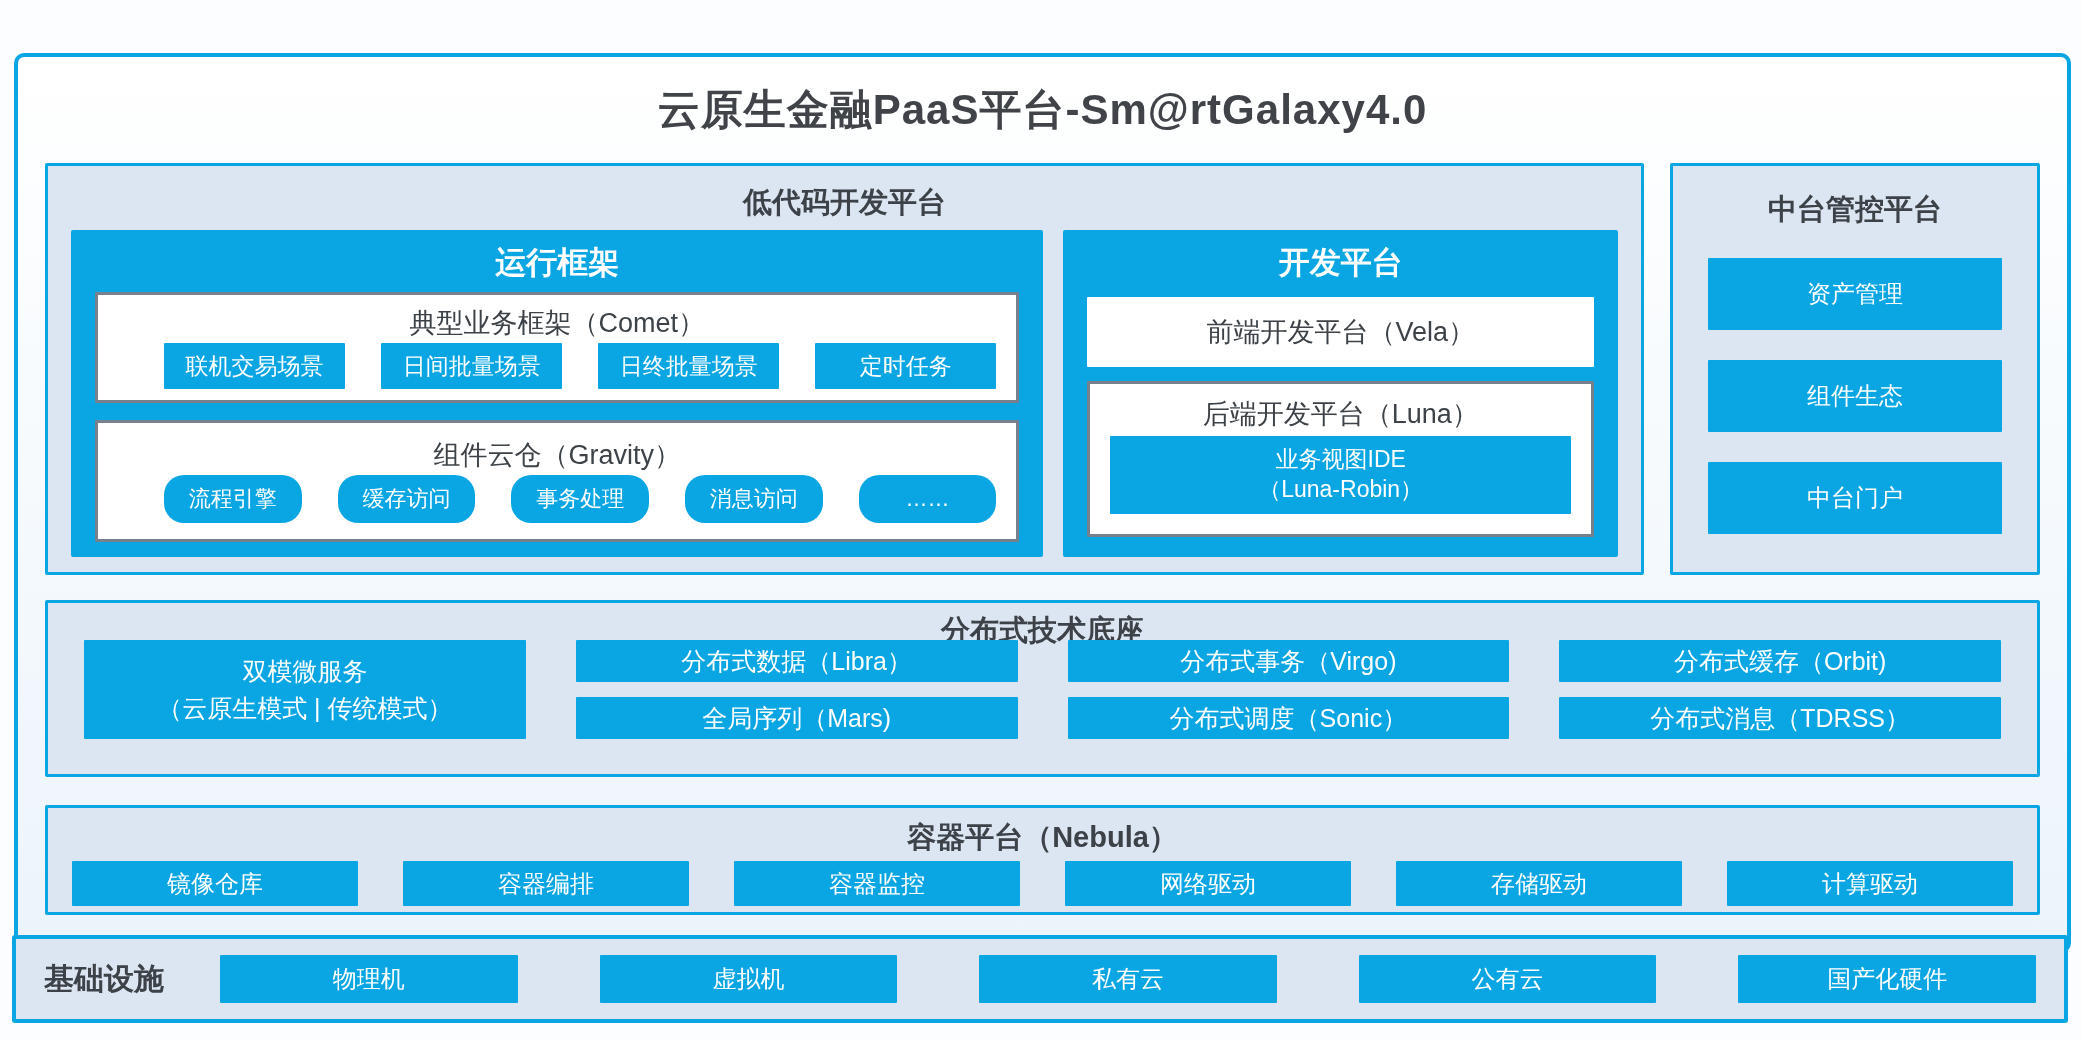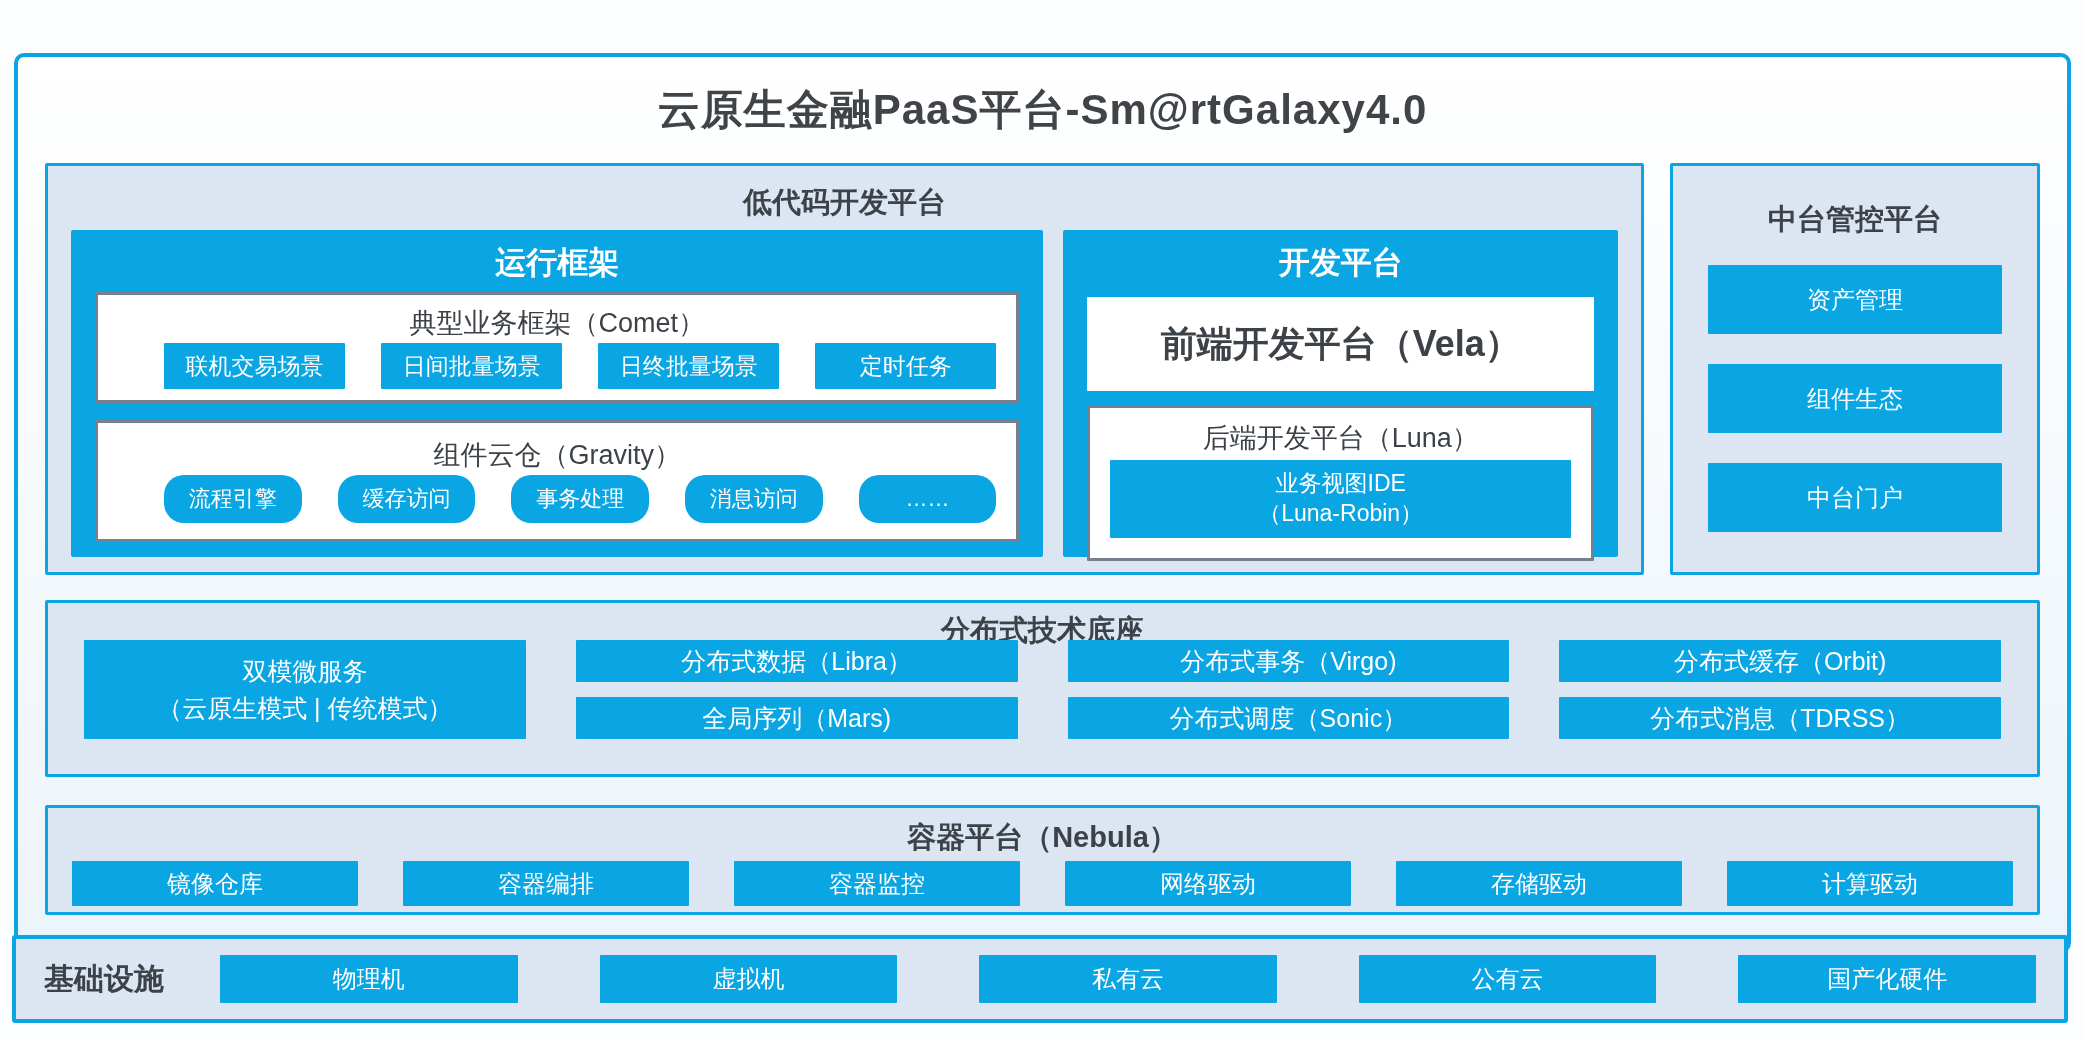--- a/index.html
+++ b/index.html
@@ -40,29 +40,29 @@
   .white-box-title{text-align:center;font-size:27px;font-weight:500;color:var(--text-dark);
     height:46px;line-height:52px;}
   .btn{background:var(--accent);color:#ffffff;display:flex;flex-direction:column;
     align-items:center;justify-content:center;text-align:center;border-radius:1px;}
   .comet{height:111px;padding:2px 20px 0 20px;}
   .comet-btns,.gravity-btns{display:flex;gap:36px;padding-left:46px;}
   .comet-btns .btn{flex:1;height:46px;font-size:23px;}
   .gravity{height:122px;margin-top:17px;padding:6px 20px 0 20px;}
   .gravity-btns .btn{flex:1;height:48px;font-size:22px;border-radius:20px;}
 
-  .vela-box{background:#ffffff;border-radius:1px;height:94px;margin-top:5px;
+  .vela-box{background:#ffffff;border-radius:1px;height:70px;margin-top:5px;
     display:flex;align-items:center;justify-content:center;
-    font-size:36px;font-weight:700;color:var(--text-dark);}
+    font-size:27px;font-weight:400;color:var(--text-dark);}
   .luna-box{height:156px;margin-top:14px;padding:4px 20px 0 20px;}
   .luna-btns{display:flex;gap:24px;margin-top:2px;}
   .luna-btns .btn{flex:1;height:78px;font-size:23px;line-height:1.3;}
 
   
-  .mgmt{width:370px;padding:10px 35px;display:flex;flex-direction:column;}
+  .mgmt{width:370px;padding:0 35px;display:flex;flex-direction:column;}
   .mgmt .box-title{padding-top:24px;height:92px;}
   .mgmt .btn{height:72px;font-size:24px;margin-bottom:30px;}
 
   
   .dist{height:177px;margin-top:25px;padding:0 36px;}
   .dist .box-title{padding-top:8px;height:37px;}
   .dist-grid{display:grid;grid-template-columns:repeat(4,1fr);
     column-gap:50px;row-gap:15px;}
   .dist-grid .btn{height:42px;font-size:25px;}
   .dist-grid .dual{grid-row:1/3;height:99px;line-height:1.45;}

